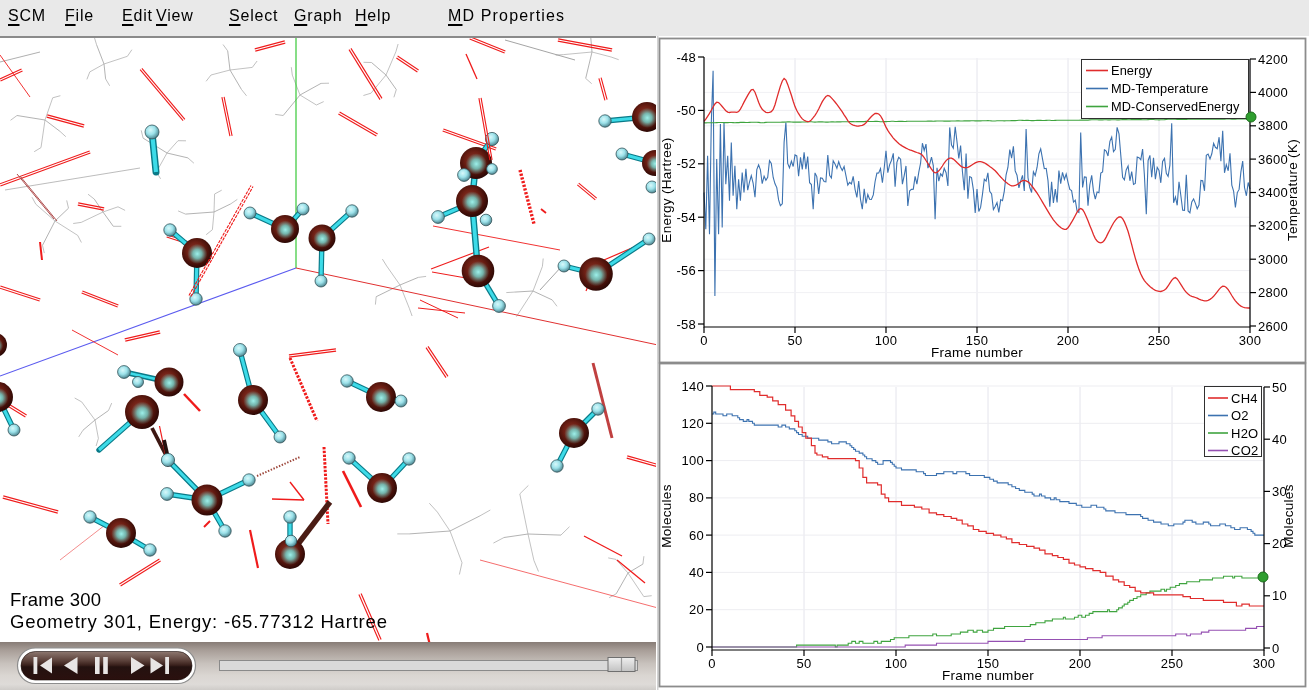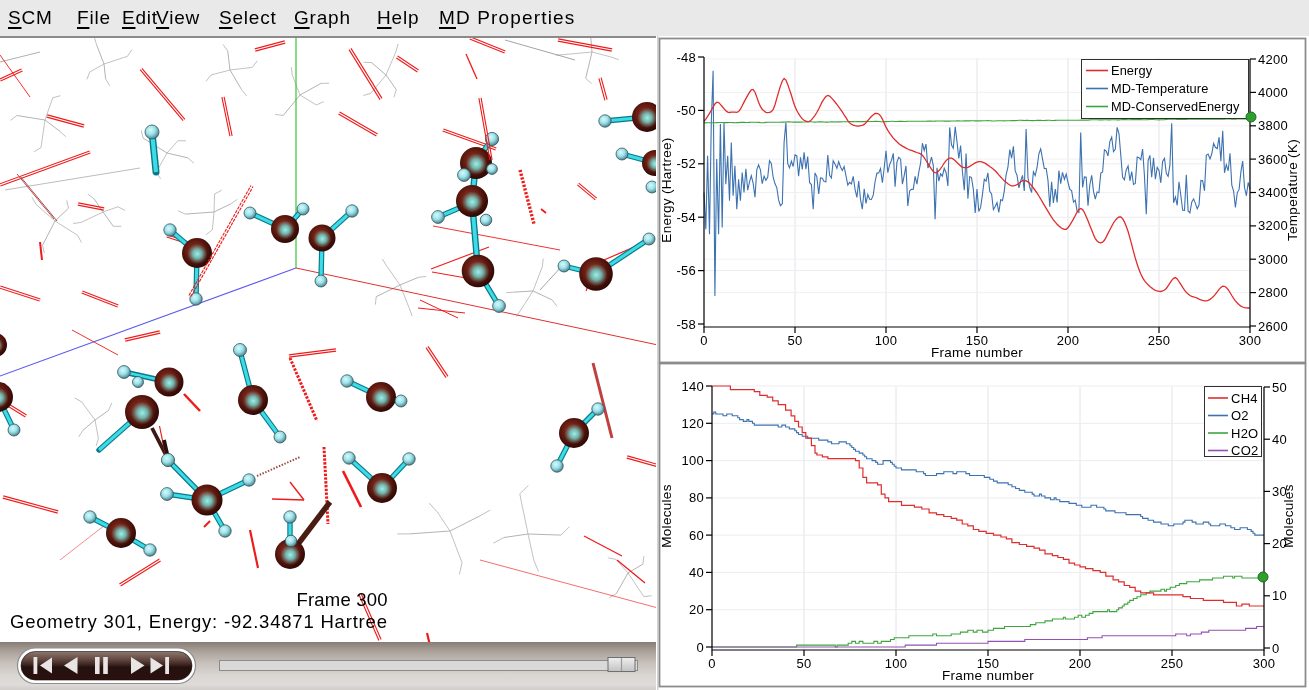--- a/index.html
+++ b/index.html
@@ -1,36 +1,36 @@
 <!DOCTYPE html>
 <html><head><meta charset="utf-8"><style>
 html,body{margin:0;padding:0;width:1309px;height:690px;overflow:hidden;background:#fff;
 font-family:"Liberation Sans",sans-serif;}
 #menu{position:absolute;left:0;top:0;width:1309px;height:36px;background:#e9e9e9;
 border-bottom:2px solid #8a8a8a;}
-#menu span{position:absolute;top:7px;font-size:19px;color:#000;letter-spacing:0.8px;white-space:pre;}
+#menu span{position:absolute;top:7px;font-size:16px;color:#000;letter-spacing:0.8px;white-space:pre;}
 #menu u{text-decoration-thickness:1.6px;text-underline-offset:3px;}
 #viewer{position:absolute;left:0;top:38px;width:658px;height:604px;background:#fff;}
-#ftext{position:absolute;left:10px;top:589px;font-size:18.5px;letter-spacing:0.2px;color:#000;line-height:21.7px;white-space:pre;text-align:right;}
+#ftext{position:absolute;left:10px;top:589px;font-size:18.5px;letter-spacing:0.2px;color:#000;line-height:21.7px;white-space:pre;}
 #controls{position:absolute;left:0;top:642px;width:658px;height:48px;
 background:linear-gradient(#877c76 0%,#a99f99 18%,#c8c2bd 45%,#dad6d2 70%,#dedbd8 88%,#cfccc9 100%);}
 #rpanel{position:absolute;left:656px;top:36px;width:653px;height:654px;background:#fff;}
 .tk{font-size:13px;letter-spacing:0.25px;}
 .tk2{font-size:13.5px;letter-spacing:0.3px;}
 .tkl{font-size:12.8px;letter-spacing:0.1px;}
 </style></head><body>
 <div id="menu">
 <span style="left:8px"><u>S</u>CM</span>
-<span style="left:77px"><u>F</u>ile</span>
+<span style="left:65px"><u>F</u>ile</span>
 <span style="left:122px"><u>E</u>dit</span>
 <span style="left:156px"><u>V</u>iew</span>
-<span style="left:219px"><u>S</u>elect</span>
+<span style="left:229px"><u>S</u>elect</span>
 <span style="left:294px"><u>G</u>raph</span>
-<span style="left:377px"><u>H</u>elp</span>
-<span style="left:439px;letter-spacing:1.15px"><u>M</u>D Properties</span>
+<span style="left:355px"><u>H</u>elp</span>
+<span style="left:448px;letter-spacing:1.15px"><u>M</u>D Properties</span>
 </div>
 <svg id="viewer" viewBox="0 38 658 604" width="658" height="604">
 <defs>
 <radialGradient id="og" cx="0.44" cy="0.42" r="0.68">
 <stop offset="0" stop-color="#93392c"></stop>
         <stop offset="0.42" stop-color="#6b1e13"></stop>
 <stop offset="0.72" stop-color="#400e08"></stop>
         <stop offset="0.92" stop-color="#220604"></stop>
 <stop offset="1" stop-color="#170302"></stop>
       </radialGradient>
@@ -424,21 +424,21 @@
     <circle cx="557.0" cy="466.0" r="6.2" fill="url(#hg)" stroke="#35555c" stroke-width="0.8"></circle>
     <line x1="152.0" y1="132.0" x2="156.0" y2="172.0" stroke="#0a7a88" stroke-width="7.0" stroke-linecap="round"></line>
     <line x1="152.0" y1="132.0" x2="156.0" y2="172.0" stroke="#3ddbe8" stroke-width="4.1"></line>
     <circle cx="152.0" cy="132.0" r="7.0" fill="url(#hg)" stroke="#35555c" stroke-width="0.8"></circle>
     <line x1="191.0" y1="296.6" x2="253.0" y2="186.6" stroke="#ef1b1b" stroke-width="1.1" stroke-dasharray="3.2,1.1"></line>
     <line x1="189.0" y1="295.4" x2="251.0" y2="185.4" stroke="#ef1b1b" stroke-width="1.1" stroke-dasharray="3.2,1.1"></line>
     <line x1="478.9" y1="98.2" x2="489.9" y2="160.2" stroke="#ef1b1b" stroke-width="1.1"></line>
     <line x1="481.1" y1="97.8" x2="492.1" y2="159.8" stroke="#ef1b1b" stroke-width="1.1"></line>
 </svg>
 <div id="ftext">Frame 300
-<span style="letter-spacing:0.8px">Geometry 301, Energy: -92.34871 Hartree</span></div>
+<span style="letter-spacing:0.8px">Geometry 301, Energy: -65.77312 Hartree</span></div>
 <div id="controls"></div>
 <svg style="position:absolute;left:0;top:642px" width="658" height="48" viewBox="0 0 658 48">
 <defs>
 <linearGradient id="pg" x1="0" y1="0" x2="0" y2="1">
 <stop offset="0" stop-color="#8d776f"></stop>
         <stop offset="0.3" stop-color="#5f453e"></stop>
 <stop offset="0.48" stop-color="#3a211c"></stop>
         <stop offset="0.54" stop-color="#241210"></stop>
 <stop offset="1" stop-color="#2b100e"></stop>
       </linearGradient>

